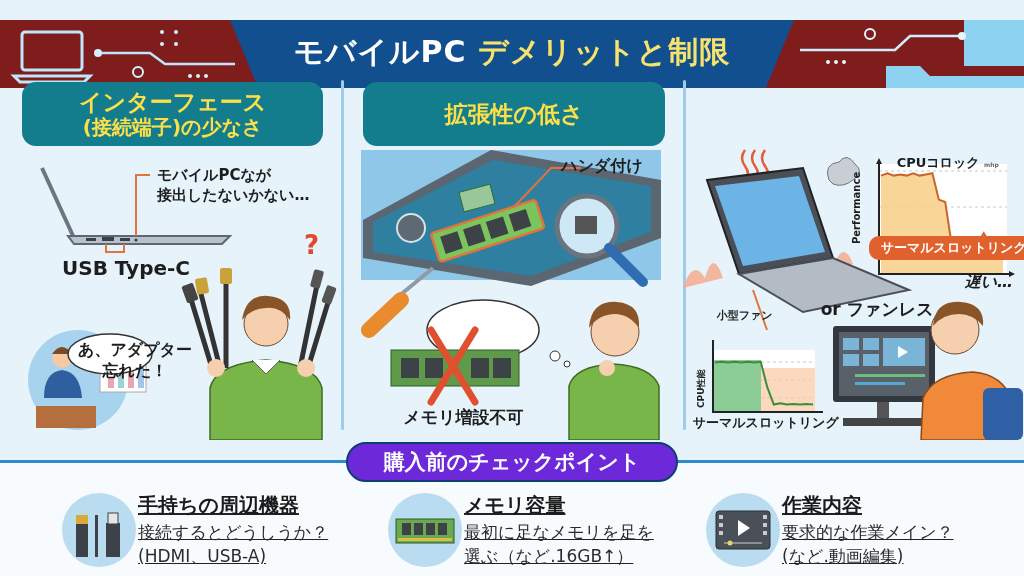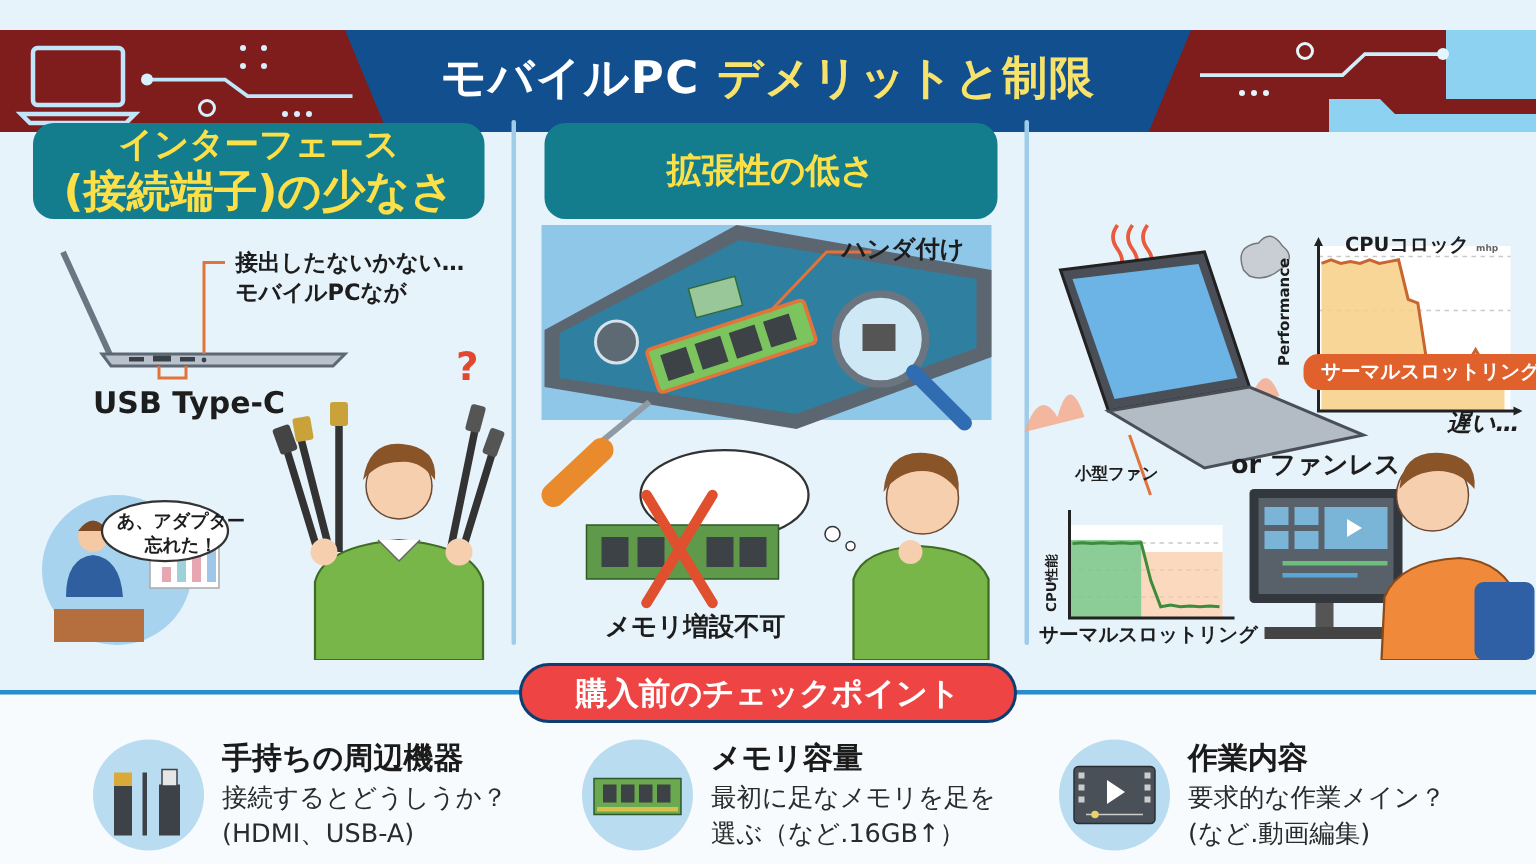--- a/index.html
+++ b/index.html
@@ -43,45 +43,45 @@
     content: ""; position: absolute; left: 0; top: 12px; bottom: 10px;
     width: 3px; background: #9fcde9; border-radius: 2px;
   }
   .panel-head {
     position: absolute; left: 22px; right: 18px; top: 14px; height: 64px;
     background: #137d8d; border-radius: 14px;
     display: flex; flex-direction: column; align-items: center; justify-content: center;
     color: #fde047; font-weight: bold; text-align: center; line-height: 1.15;
   }
   .panel-head .l1 { font-size: 23px; }
-  .panel-head .l2 { font-size: 29px; }
+  .panel-head .l2 { font-size: 20px; }
   .art { position: absolute; left: 0; top: 0; }
   .lbl { position: absolute; font-weight: bold; color: #1d1d1d; white-space: nowrap; }
 
   
   .check-line {
     position: absolute; left: 0; right: 0; top: 460px; height: 3px; background: #2a8ccc;
   }
   .check-pill {
     position: absolute; left: 346px; top: 442px; width: 332px; height: 40px;
-    background: #ef4444; border-radius: 20px; border: 2px solid #0c3e72;
+    background: #6d28d9; border-radius: 20px; border: 2px solid #0c3e72;
     color: #fff; font-weight: bold; font-size: 21px;
     display: flex; align-items: center; justify-content: center;
   }
   .bottom-bg {
     position: absolute; left: 0; right: 0; top: 463px; bottom: 0; background: #f7fbfd;
   }
   .check-item {
     position: absolute; top: 487px; height: 85px; display: flex; align-items: center;
   }
   .check-item .circle {
     width: 74px; height: 74px; border-radius: 50%; background: #b9dcf1;
     position: relative; flex: none;
   }
-  .check-item .txt { margin-left: 12px; }
+  .check-item .txt { margin-left: 2px; text-decoration: underline; }
   .check-item .t { font-size: 20px; font-weight: bold; color: #1b1b1b; }
   .check-item .d { font-size: 17px; color: #2b2b2b; line-height: 1.3; margin-top: 2px; }
 </style>
 </head>
 <body>
 
 <div class="header">
   <svg class="deco-left" width="240" height="68">
     <rect x="22" y="12" width="60" height="38" rx="3" fill="none" stroke="#bfe6fa" stroke-width="3"></rect>
     <path d="M14 56 L90 56 L84 62 L20 62 Z" fill="none" stroke="#bfe6fa" stroke-width="3"></path>
@@ -155,26 +155,26 @@
         <rect x="184" y="216" width="12" height="18" rx="2" fill="#444" transform="rotate(-20 190 225)"></rect>
         <rect x="196" y="210" width="12" height="16" rx="2" fill="#c9a23a" transform="rotate(-10 202 218)"></rect>
         <rect x="220" y="200" width="12" height="16" rx="2" fill="#c9a23a"></rect>
         <rect x="312" y="202" width="10" height="18" rx="2" fill="#555" transform="rotate(15 317 211)"></rect>
         <rect x="324" y="218" width="10" height="18" rx="2" fill="#555" transform="rotate(20 329 227)"></rect>
         <circle cx="216" cy="300" r="9" fill="#f6cfae"></circle>
           <circle cx="306" cy="300" r="9" fill="#f6cfae"></circle>
       </g>
     </svg>
     <div class="lbl" style="left:157px; top:97px; font-size:15px; line-height:1.35;">
+      <div>モバイルPCなが</div>
       <div>接出したないかない…</div>
-      <div>モバイルPCなが</div>
     </div>
     <div class="lbl" style="left:62px; top:188px; font-size:20px;">USB Type-C</div>
     <div class="lbl" style="left:304px; top:162px; font-size:26px; color:#e2482f;">?</div>
-    <div class="lbl" style="left:78px; top:272px; font-size:12px; text-align:center; line-height:1.3;">
+    <div class="lbl" style="left:78px; top:272px; font-size:16px; text-align:center; line-height:1.3;">
       <div>あ、アダプター</div>
       <div>忘れた！</div>
     </div>
   </div>
 
   <div class="panel">
     <div class="panel-head">
       <div class="l1">拡張性の低さ</div>
     </div>
     <svg class="art" width="344" height="372">

